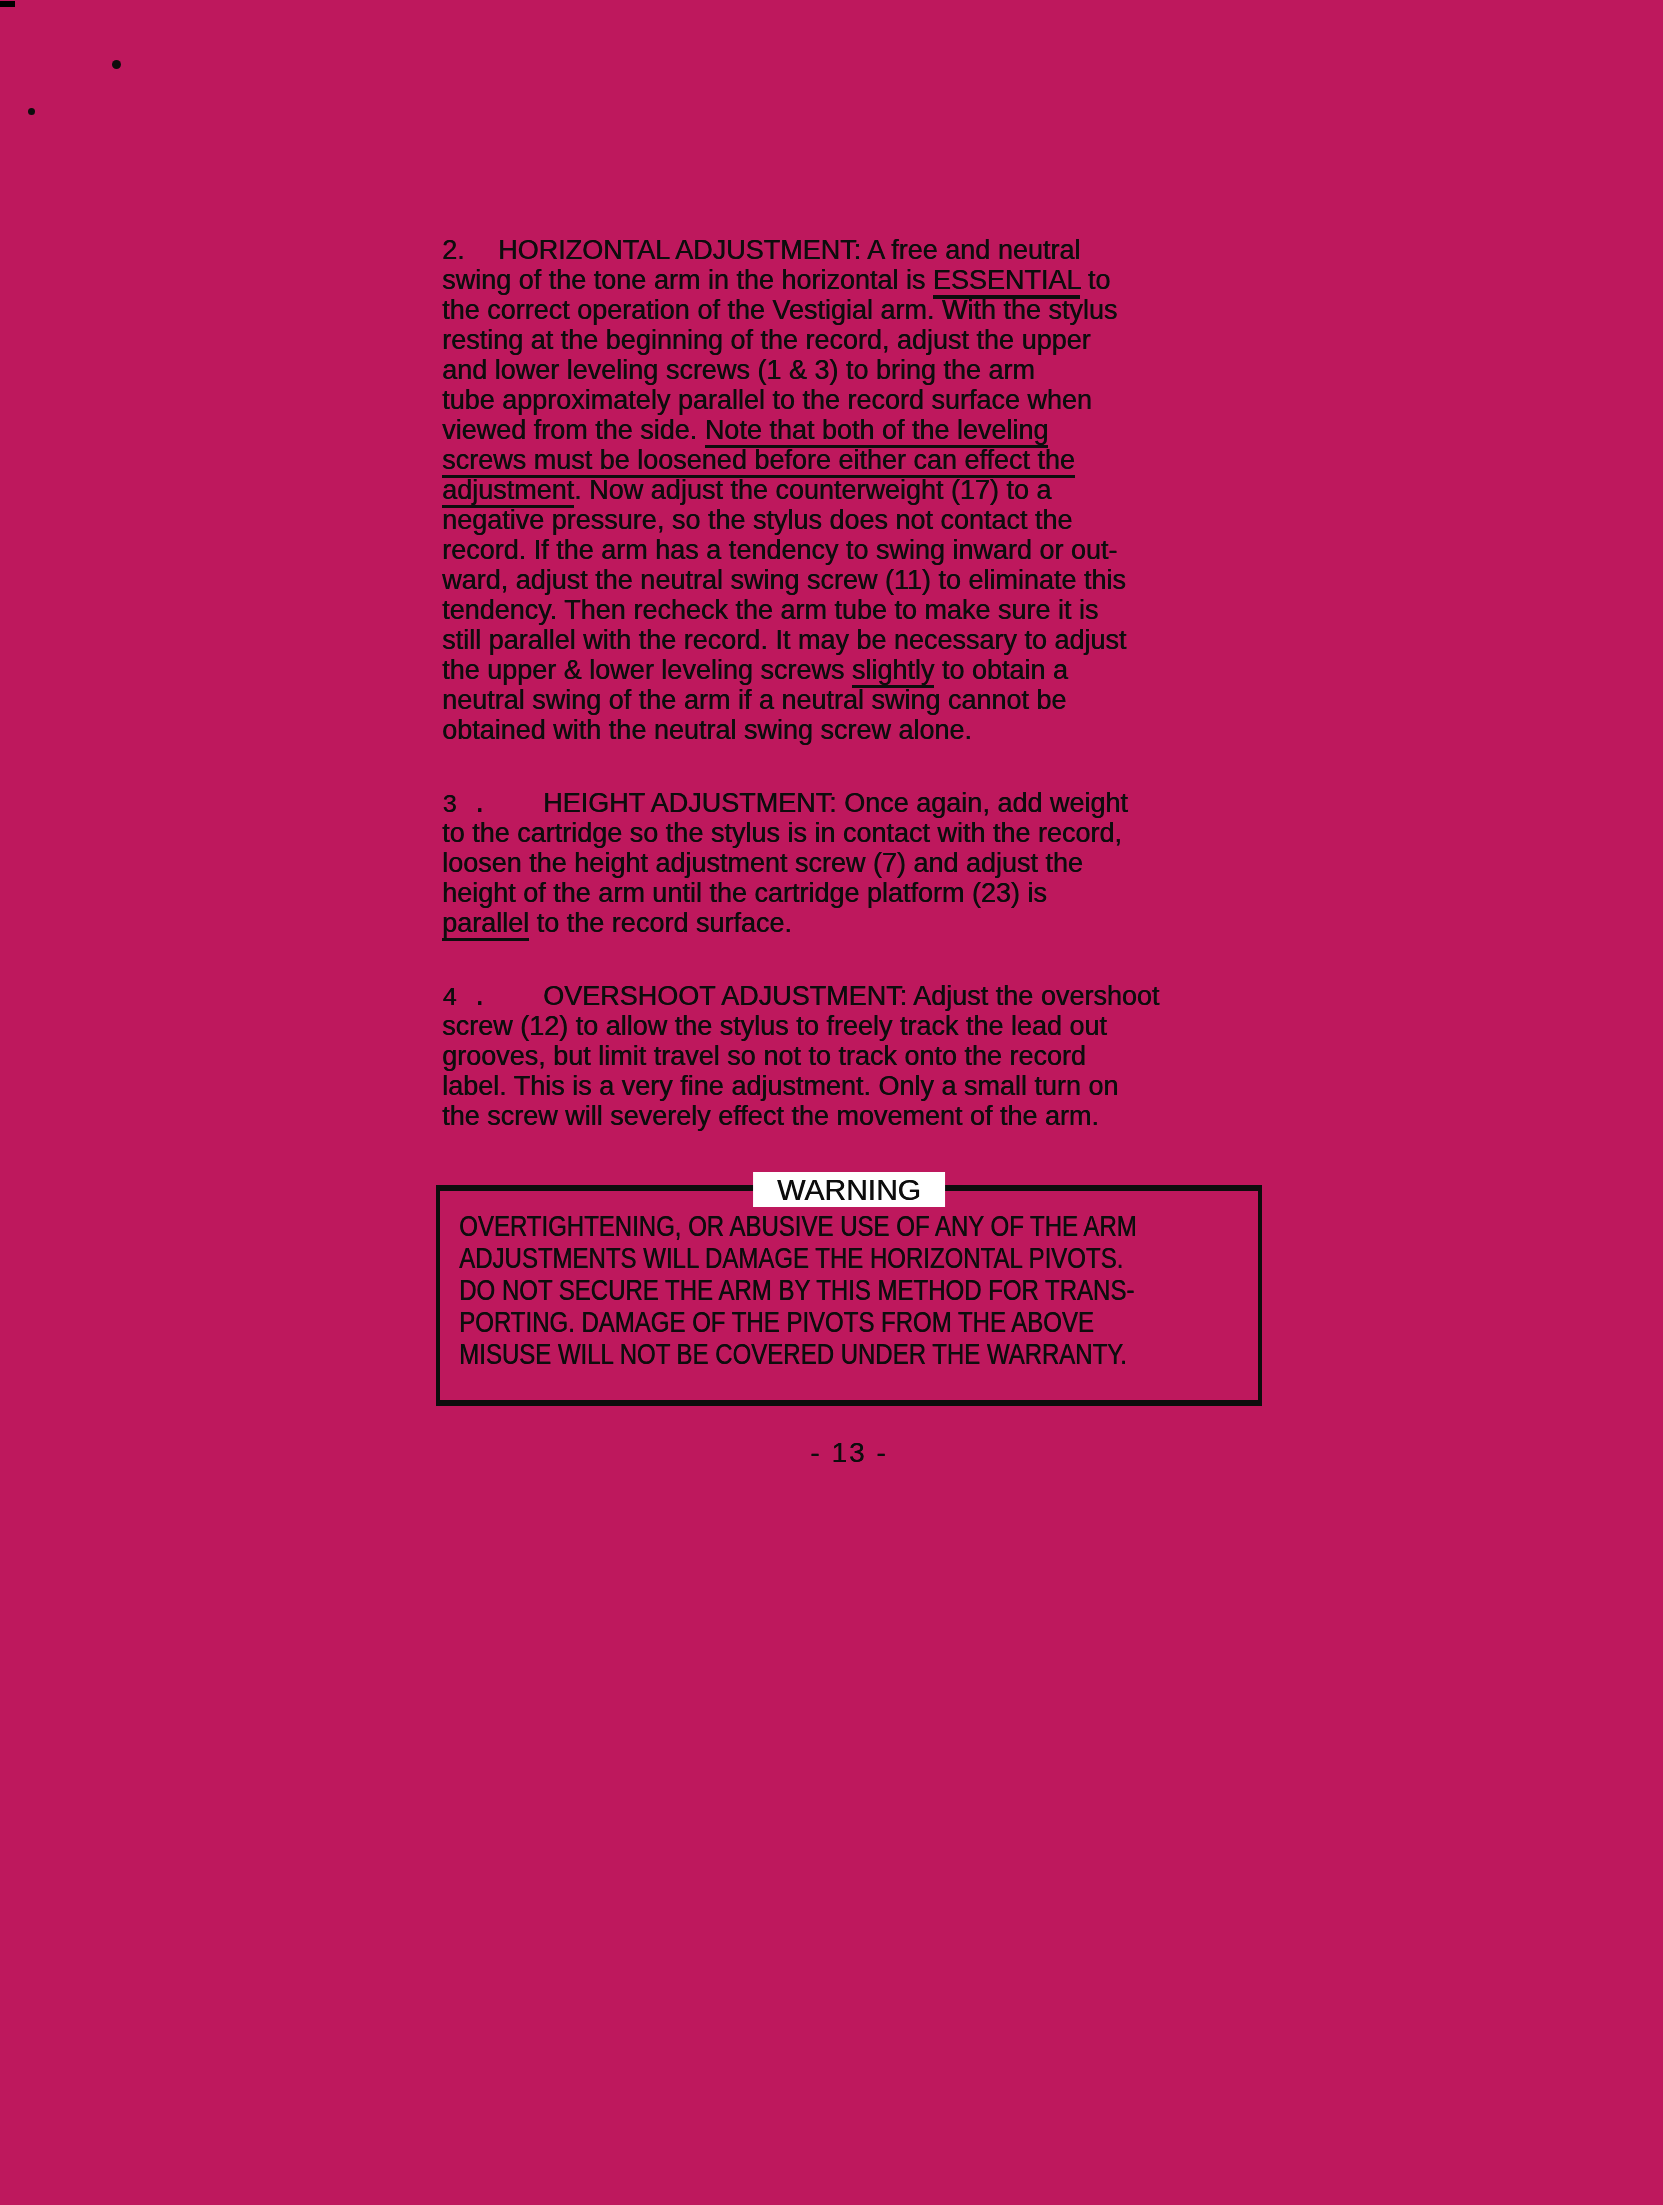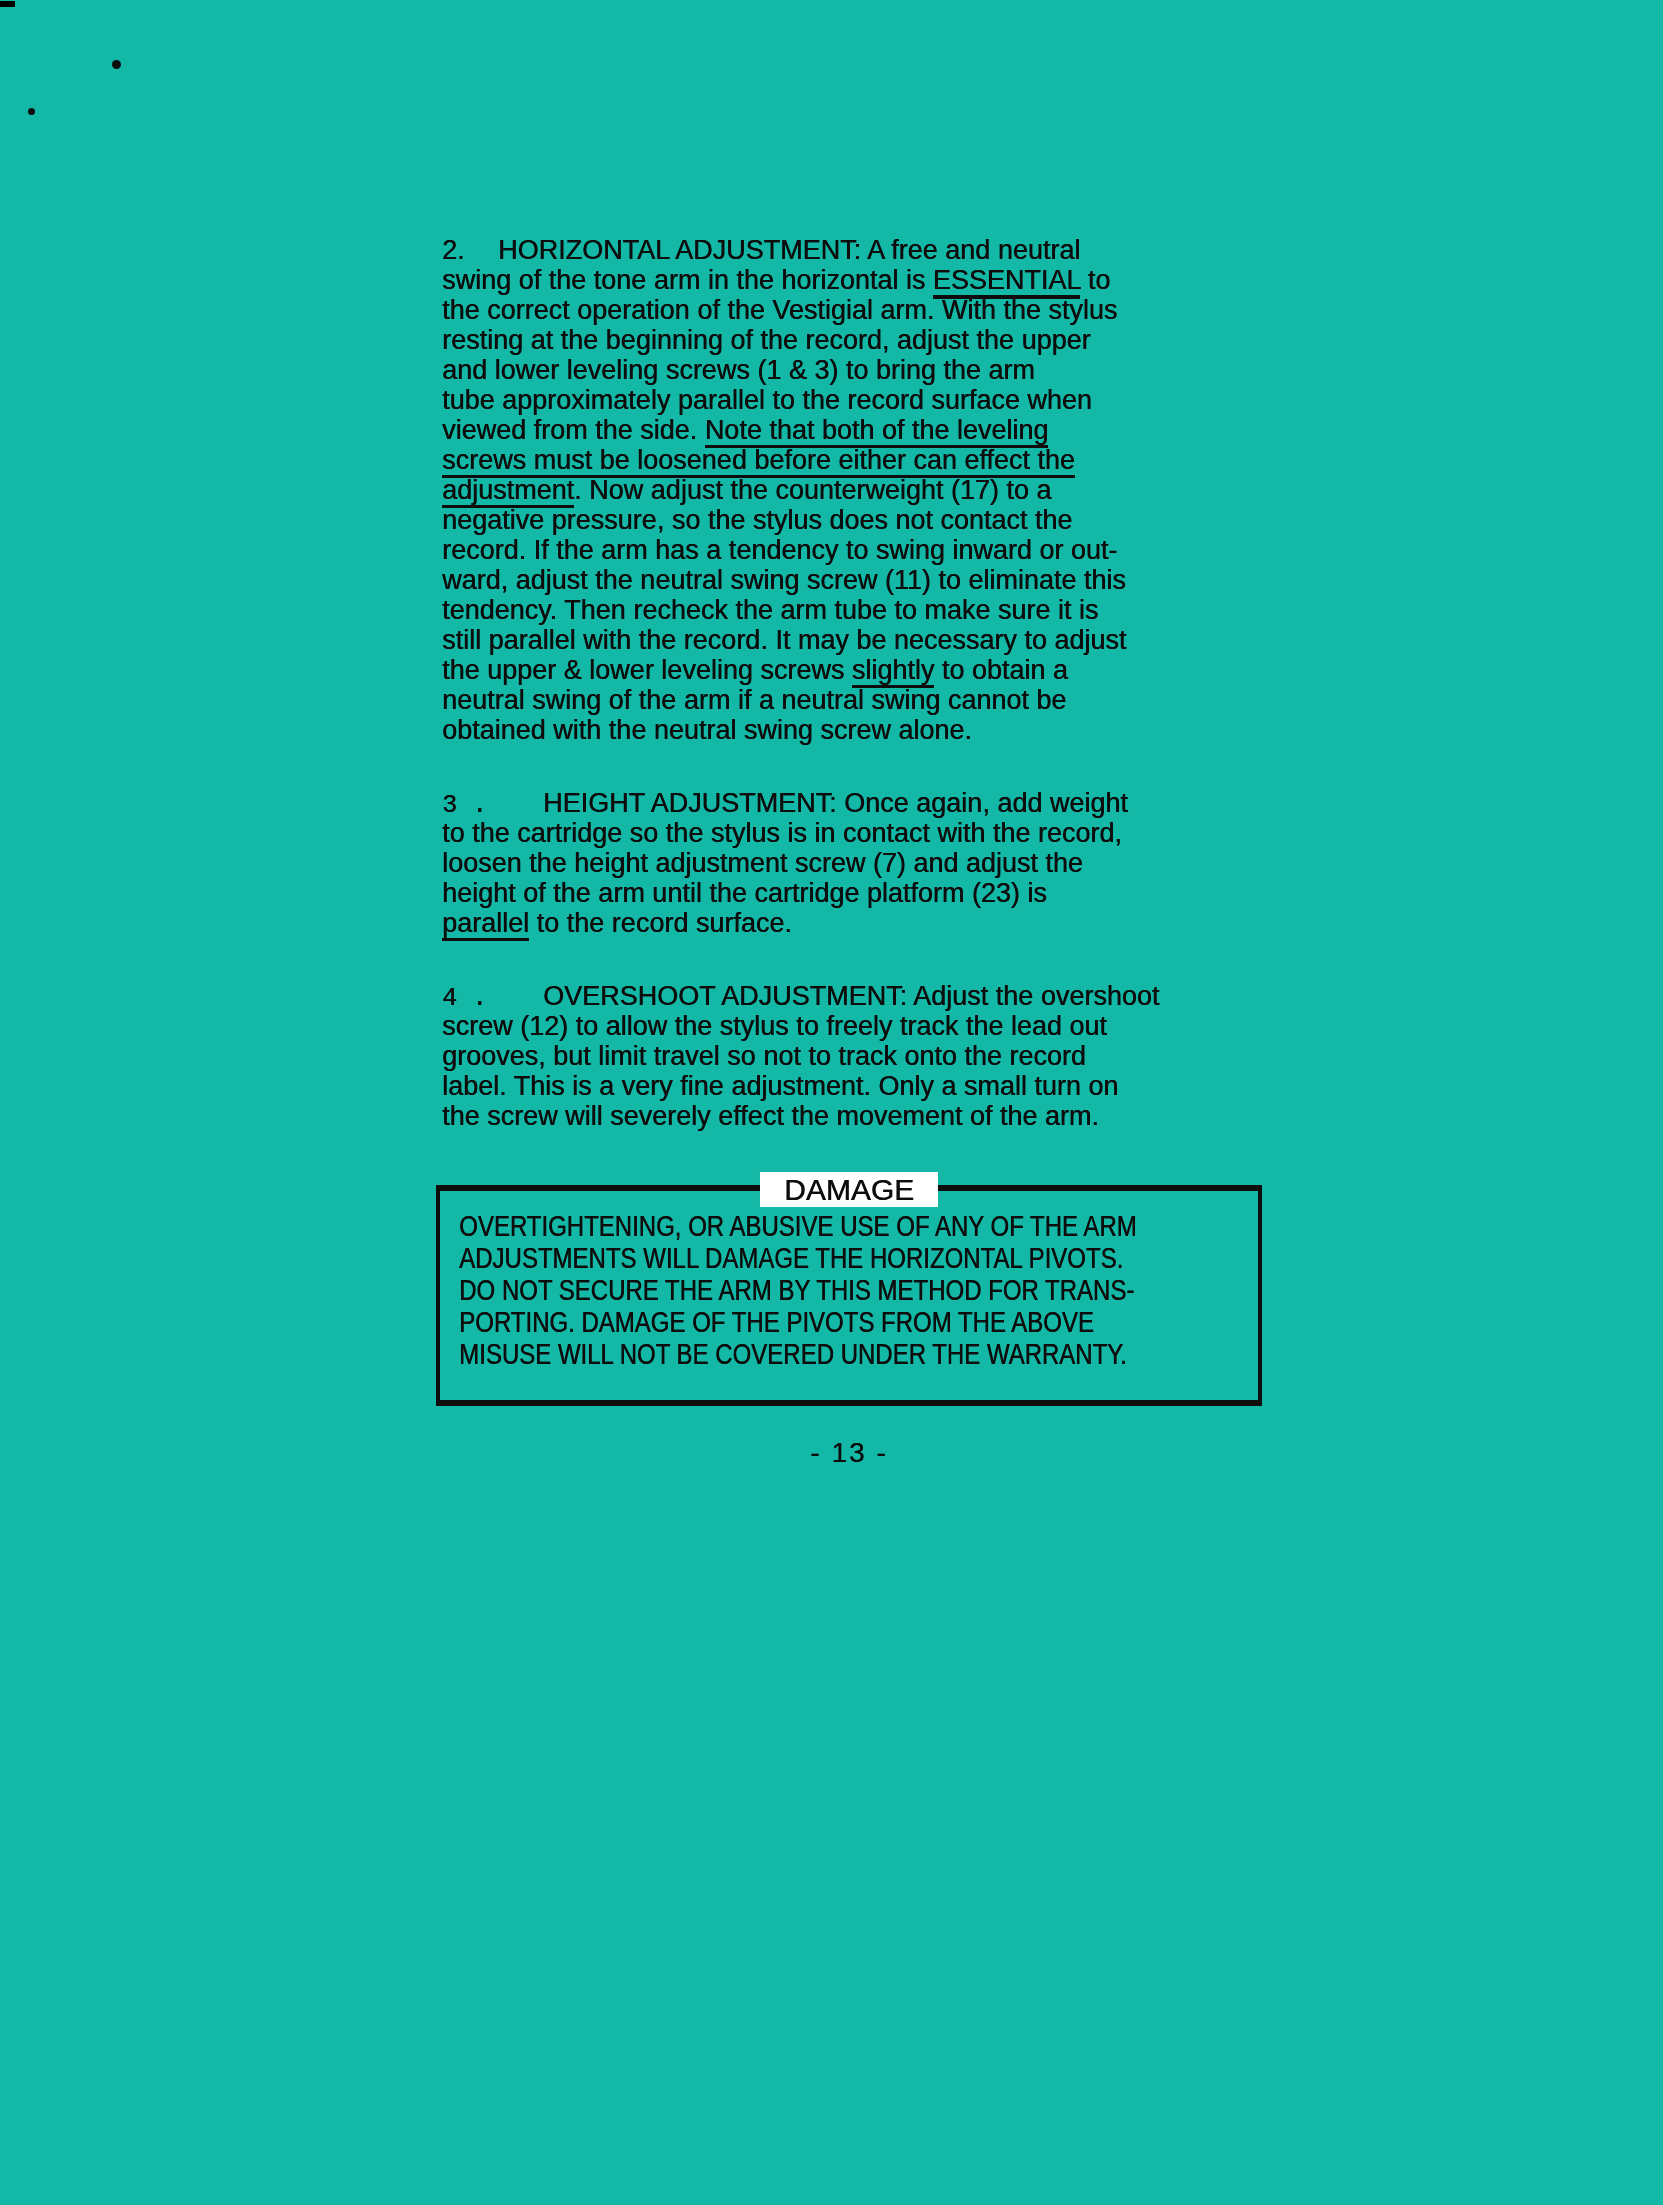--- a/index.html
+++ b/index.html
@@ -1,20 +1,20 @@
 <!DOCTYPE html>
 <html style="font-size:10.8px"><head>
 <meta charset="utf-8">
 <style>
   html, body { margin: 0; padding: 0; background: #ffffff; }
   .page {
     position: relative;
     width: 1663px;
     height: 2205px;
-    background: #14b8a6;
+    background: #be185d;
     font-family: "Liberation Sans", sans-serif;
     color: #0d0d0d;
     overflow: hidden;
   }
   
   .corner-mark { position: absolute; left: 0px; top: 0.7px; width: 15px; height: 6px; background: #000; }
   .dot1 { position: absolute; left: 112px; top: 60px; width: 9.4px; height: 9.4px; border-radius: 50%; background: #0d0d0d; }
   .dot2 { position: absolute; left: 27.6px; top: 108px; width: 7.4px; height: 7.4px; border-radius: 50%; background: #0d0d0d; }
 
   
@@ -87,21 +87,21 @@
 <body>
 
 <div class="page">
   <span class="corner-mark"></span>
   <span class="dot1"></span>
   <span class="dot2"></span>
 
   <div class="content"><div class="para"><div class="line"><span class="marker marker-num">2.</span><span>HORIZONTAL ADJUSTMENT: A free and neutral</span></div><div class="line"><span>swing of the tone arm in the horizontal is </span><span class="u u2">ESSENTIAL</span><span> to</span></div><div class="line"><span>the correct operation of the Vestigial arm. With the stylus</span></div><div class="line"><span>resting at the beginning of the record, adjust the upper</span></div><div class="line"><span>and lower leveling screws (1 &amp; 3) to bring the arm</span></div><div class="line"><span>tube approximately parallel to the record surface when</span></div><div class="line"><span>viewed from the side. </span><span class="u">Note that both of the leveling</span></div><div class="line"><span class="u">screws must be loosened before either can effect the</span></div><div class="line"><span class="u">adjustment</span><span>. Now adjust the counterweight (17) to a</span></div><div class="line"><span>negative pressure, so the stylus does not contact the</span></div><div class="line"><span>record. If the arm has a tendency to swing inward or out-</span></div><div class="line"><span>ward, adjust the neutral swing screw (11) to eliminate this</span></div><div class="line"><span>tendency. Then recheck the arm tube to make sure it is</span></div><div class="line"><span>still parallel with the record. It may be necessary to adjust</span></div><div class="line"><span>the upper &amp; lower leveling screws </span><span class="u">slightly</span><span> to obtain a</span></div><div class="line"><span>neutral swing of the arm if a neutral swing cannot be</span></div><div class="line"><span>obtained with the neutral swing screw alone.</span></div></div><div class="para"><div class="line"><span class="marker marker-mono">3 .</span><span>HEIGHT ADJUSTMENT: Once again, add weight</span></div><div class="line"><span>to the cartridge so the stylus is in contact with the record,</span></div><div class="line"><span>loosen the height adjustment screw (7) and adjust the</span></div><div class="line"><span>height of the arm until the cartridge platform (23) is</span></div><div class="line"><span class="u">parallel</span><span> to the record surface.</span></div></div><div class="para"><div class="line"><span class="marker marker-mono">4 .</span><span>OVERSHOOT ADJUSTMENT: Adjust the overshoot</span></div><div class="line"><span>screw (12) to allow the stylus to freely track the lead out</span></div><div class="line"><span>grooves, but limit travel so not to track onto the record</span></div><div class="line"><span>label. This is a very fine adjustment. Only a small turn on</span></div><div class="line"><span>the screw will severely effect the movement of the arm.</span></div></div></div>
 
   <div class="warning-box">
-    <span class="warning-title">DAMAGE</span>
+    <span class="warning-title">WARNING</span>
     <div class="warning-lines">
         <div class="wline">OVERTIGHTENING, OR ABUSIVE USE OF ANY OF THE ARM</div>
         <div class="wline">ADJUSTMENTS WILL DAMAGE THE HORIZONTAL PIVOTS.</div>
         <div class="wline">DO NOT SECURE THE ARM BY THIS METHOD FOR TRANS-</div>
         <div class="wline">PORTING. DAMAGE OF THE PIVOTS FROM THE ABOVE</div>
         <div class="wline">MISUSE WILL NOT BE COVERED UNDER THE WARRANTY.</div>
       </div>
   </div>
 
   <div class="page-number">- 13 -</div>

